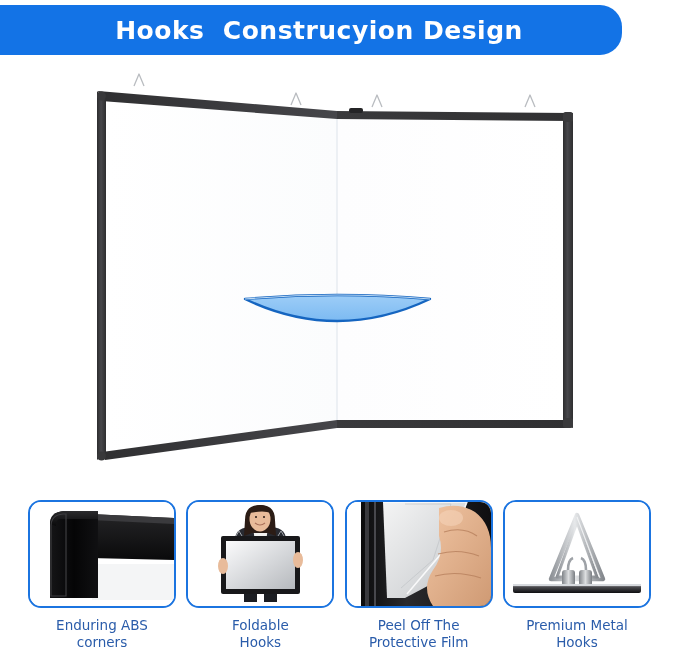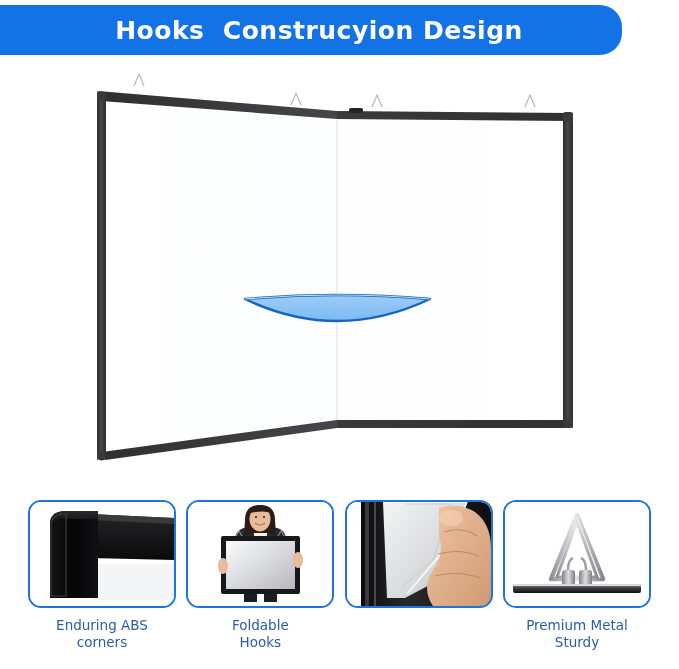--- a/index.html
+++ b/index.html
@@ -282,20 +282,22 @@
         <path d="M 36,0 L 120,0 L 104,40 L 60,92" fill="none" stroke="#ffffff" stroke-width="1.6" opacity="0.85"></path>
         <path d="M 58,2 L 104,2 L 86,58 L 54,86" fill="none" stroke="#b9bcc0" stroke-width="0.9" opacity="0.6"></path>
 
         <path d="M 92,6 Q 112,0 128,10 Q 144,22 144,46 L 144,104 L 86,104 Q 74,86 86,68 Q 98,52 92,34 Z" fill="url(#skin)"></path>
         <path d="M 97,30 Q 116,24 130,34" fill="none" stroke="#b7805d" stroke-width="1.1" opacity="0.8"></path>
         <path d="M 91,52 Q 112,46 132,54" fill="none" stroke="#b7805d" stroke-width="1.1" opacity="0.8"></path>
         <path d="M 88,74 Q 110,68 134,76" fill="none" stroke="#b7805d" stroke-width="1.1" opacity="0.8"></path>
         <ellipse cx="104" cy="16" rx="12" ry="8" fill="#f6d6bb" opacity="0.55"></ellipse>
       </svg>
     </div>
+    <div class="feature-caption">Peel Off The
+Protective Film</div>
   </div>
 
   <div class="feature">
     <div class="feature-card">
       <svg width="144" height="104" viewBox="0 0 144 104" xmlns="http://www.w3.org/2000/svg">
         <defs>
           <linearGradient id="metalWire" x1="0" y1="0" x2="1" y2="0">
             <stop offset="0" stop-color="#8e9297"></stop>
             <stop offset="0.45" stop-color="#e6e8ea"></stop>
             <stop offset="1" stop-color="#85898e"></stop>
@@ -322,16 +324,16 @@
         <rect x="57" y="68" width="13" height="16" rx="3" fill="url(#bracket)"></rect>
         <rect x="74" y="68" width="13" height="16" rx="3" fill="url(#bracket)"></rect>
         <path d="M 63,68 Q 63,58 68,56" fill="none" stroke="#9ea2a7" stroke-width="2.6"></path>
         <path d="M 81,68 Q 81,58 76,56" fill="none" stroke="#9ea2a7" stroke-width="2.6"></path>
 
         <rect x="8" y="82" width="128" height="9" rx="2" fill="url(#railGrad)"></rect>
         <rect x="8" y="82" width="128" height="2" fill="#d7dade"></rect>
       </svg>
     </div>
     <div class="feature-caption">Premium Metal
-Sturdy</div>
+Hooks</div>
   </div>
 
 </div>
 
 </body></html>

